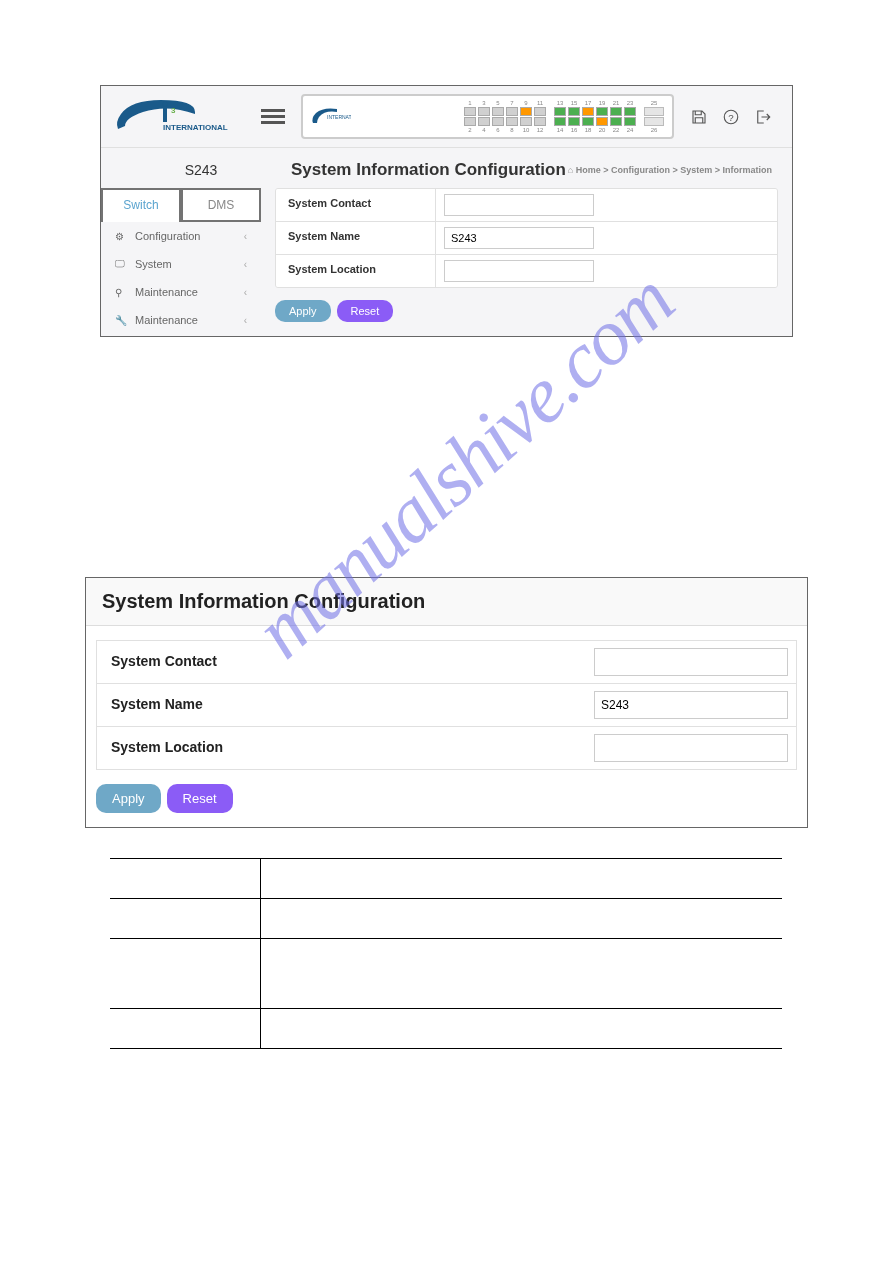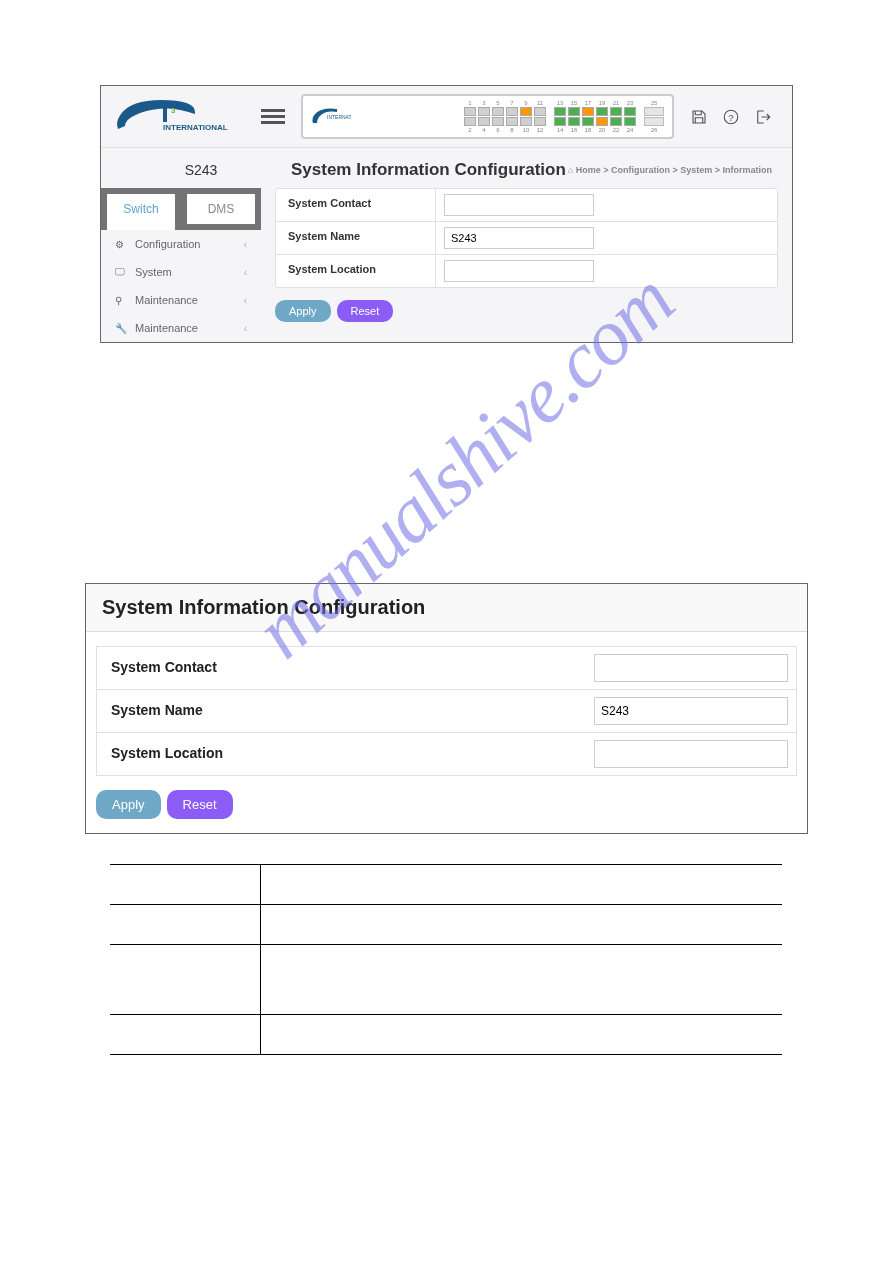--- a/index.html
+++ b/index.html
@@ -29,21 +29,21 @@
 .titlebar { display: flex; justify-content: space-between; align-items: center; padding: 12px 20px 8px 20px; }
 .titlebar .left-title { width: 160px; text-align: center; font-size: 14px; color: #333; }
 .titlebar .page-title { font-size: 17px; font-weight: bold; color: #333; flex: 1; margin-left: 10px; }
 .breadcrumb { font-size: 9px; color: #888; font-weight: bold; }
 .breadcrumb .home-ic { font-size: 9px; }
 
 
 .body-row { display: flex; }
 .sidebar { width: 160px; background: #f5f5f7; }
 .tabs { display: flex; }
-.tab { flex: 1; text-align: center; padding: 8px 0; font-size: 12px; cursor: pointer; background: #fff; color: #888; border: 6px solid #737373; }
+.tab { flex: 1; text-align: center; padding: 8px 0; font-size: 12px; cursor: pointer; background: #fff; color: #888; border: 2px solid #737373; }
 .tab.active { color: #5ba4cf; background: #fff; border-bottom: none; }
 .nav-item { display: flex; align-items: center; padding: 8px 14px; font-size: 11px; color: #666; cursor: pointer; }
 .nav-item .nicon { width: 12px; margin-right: 8px; font-size: 10px; }
 .nav-item .chev { margin-left: auto; font-size: 10px; color: #aaa; }
 
 .content { flex: 1; padding: 0 14px 14px 14px; }
 .form-table { width: 100%; border: 1px solid #e0e0e0; border-radius: 3px; overflow: hidden; }
 .form-row { display: flex; border-bottom: 1px solid #e0e0e0; }
 .form-row:last-child { border-bottom: none; }
 .form-label { width: 160px; padding: 8px 12px; font-size: 11px; font-weight: bold; color: #333; background: #fff; border-right: 1px solid #e0e0e0; }

